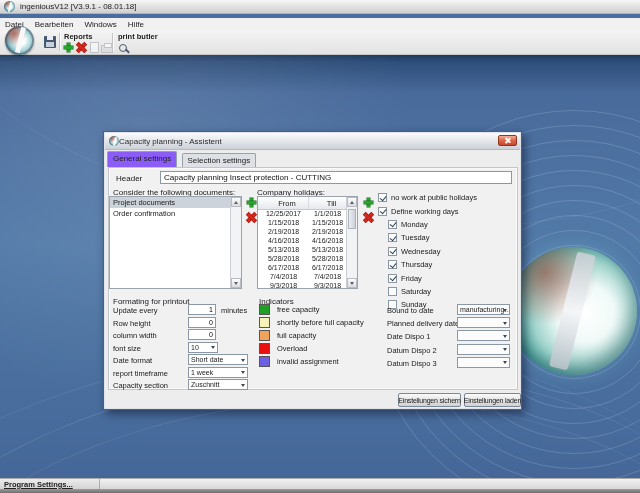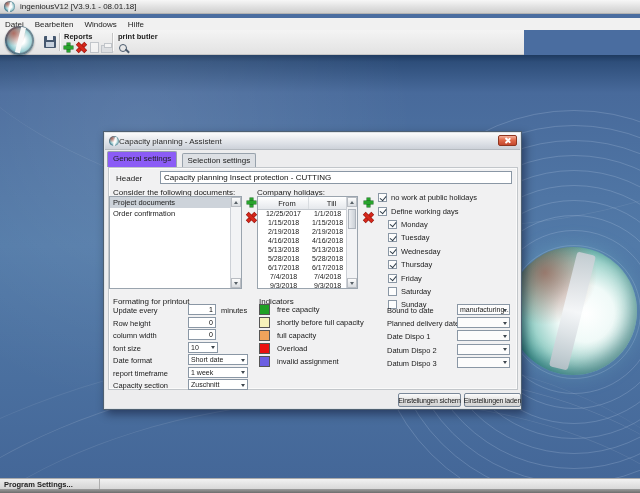--- a/index.html
+++ b/index.html
@@ -8,21 +8,21 @@
        -webkit-user-select:none;}
   .screen{position:absolute;inset:0;width:640px;height:493px;}
 
   
   .win-titlebar{position:absolute;left:0;top:0;width:640px;height:14px;
     background:linear-gradient(#f7f7f7,#e0e0e0 55%,#cfcfcf);border-bottom:1px solid #b2b2b2;
     display:flex;align-items:center;gap:5px;padding-left:4px;box-sizing:border-box;font-size:8px;color:#222;}
   .menubar{position:absolute;left:0;top:18px;width:640px;height:12px;background:#f1f1f1;
     display:flex;align-items:center;gap:11px;padding-left:5px;box-sizing:border-box;font-size:8px;color:#222;}
   .menu-item{cursor:default;}
-  .toolbar{position:absolute;left:0;top:30px;width:524px;height:25px;
+  .toolbar{position:absolute;left:0;top:30px;width:640px;height:25px;
     background:linear-gradient(#f4f4f4,#e3e3e3);border-bottom:1px solid #c6c6c6;box-sizing:border-box;padding-left:38px;}
   .tb-sep{position:absolute;top:3px;width:1px;height:18px;background:#c4c4c4;box-shadow:1px 0 0 #fbfbfb;}
   .tb-label{position:absolute;top:2px;font-size:7.5px;font-weight:bold;color:#222;}
   .tb-iconbtn{position:absolute;width:13px;height:13px;display:flex;align-items:center;justify-content:center;}
   .disabled{opacity:.5;}
 
   
   .mini-logo{border-radius:50%;position:relative;overflow:hidden;flex:none;
     background:radial-gradient(circle at 30% 25%, rgba(178,92,78,.85) 0%, rgba(178,92,78,0) 42%),
                radial-gradient(circle at 55% 50%, #ffffff 18%, #9fd0d4 50%, #2f7390 78%, #1b3c5e 100%);
@@ -137,21 +137,21 @@
 
   .dlg-btn{position:absolute;height:14px;border:1px solid #7a8899;border-radius:2px;box-sizing:border-box;
     background:linear-gradient(#fbfbfb,#e6e6e6 45%,#d2d2d2);font-size:7px;letter-spacing:-.2px;
     display:flex;align-items:center;justify-content:center;color:#1a1a1a;white-space:nowrap;}
 
   
   .statusbar{position:absolute;left:0;top:478px;width:640px;height:11px;
     background:linear-gradient(#f2f2f2,#d8d8d8);border-top:1px solid #ababab;box-sizing:border-box;}
   .status-seg{position:absolute;left:0;top:0;bottom:0;width:100px;border-right:1px solid #aeaeae;
     background:linear-gradient(#ececec,#d4d4d4);display:flex;align-items:center;padding-left:4px;box-sizing:border-box;
-    font-size:7.5px;font-weight:bold;color:#222;}
+    font-size:7.5px;font-weight:bold;color:#222;text-decoration:underline;}
   .taskbar-sliver{position:absolute;left:0;top:489px;width:640px;height:4px;background:linear-gradient(#9c9c9c,#6e6e6e);}
 </style>
 </head>
 <body>
 
 <div class="screen">
 
   <div class="win-titlebar">
     <span class="mini-logo" style="width:11px;height:11px;"></span>
     <span>ingeniousV12 [V3.9.1 - 08.01.18]</span>

